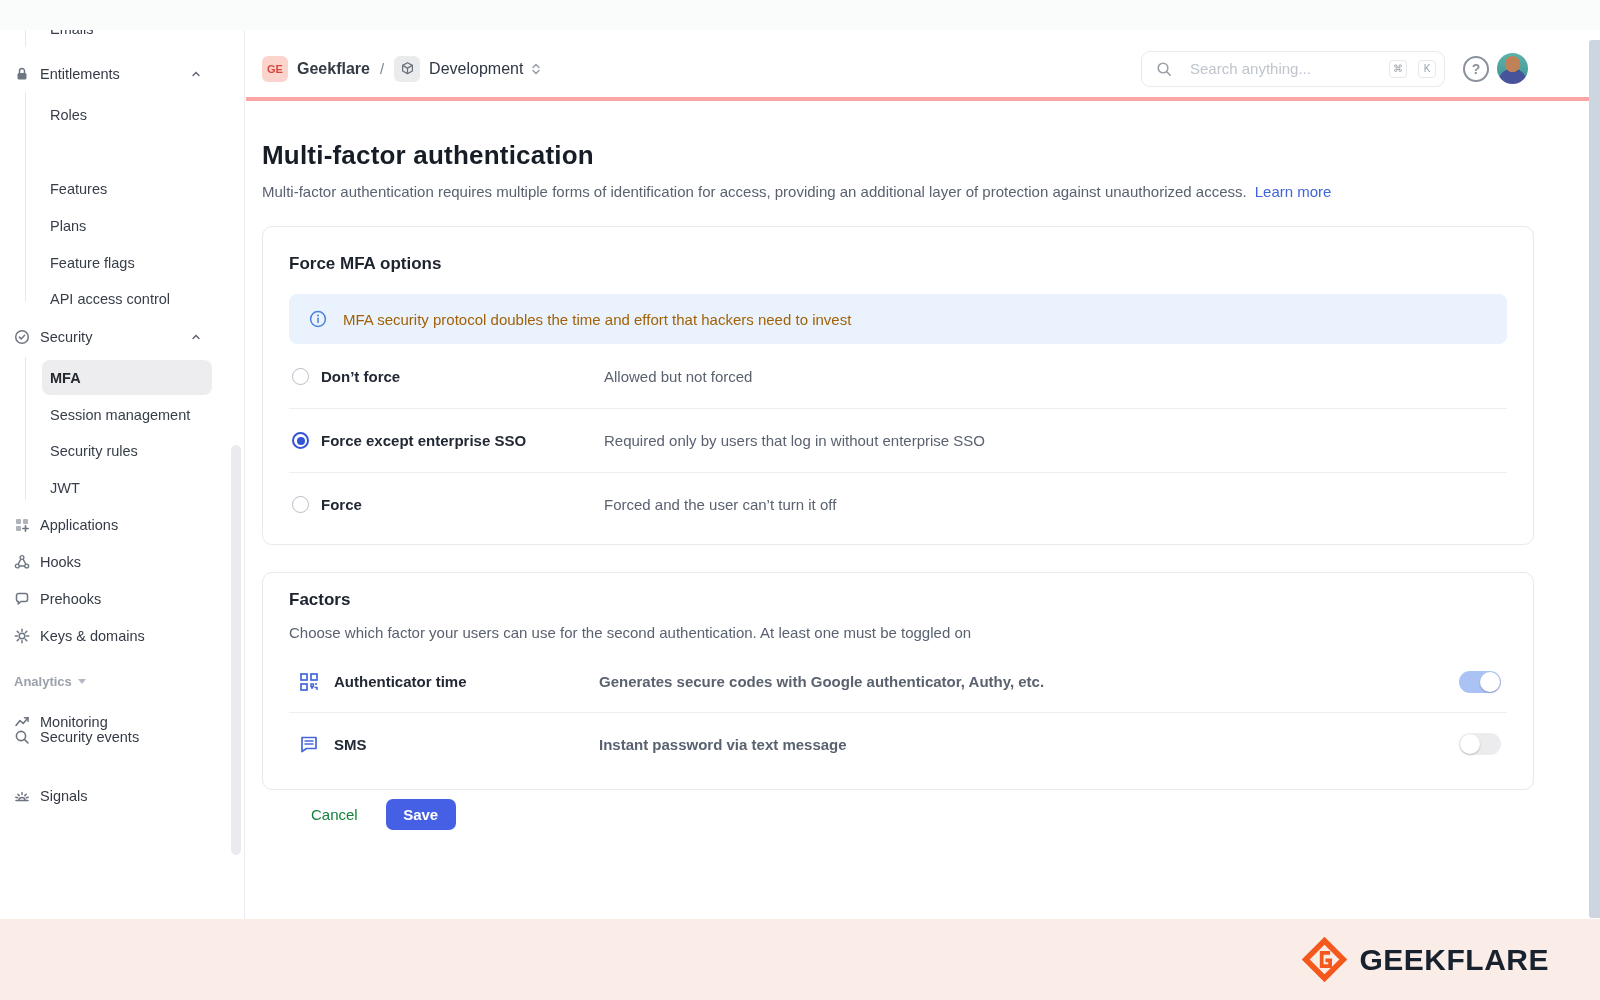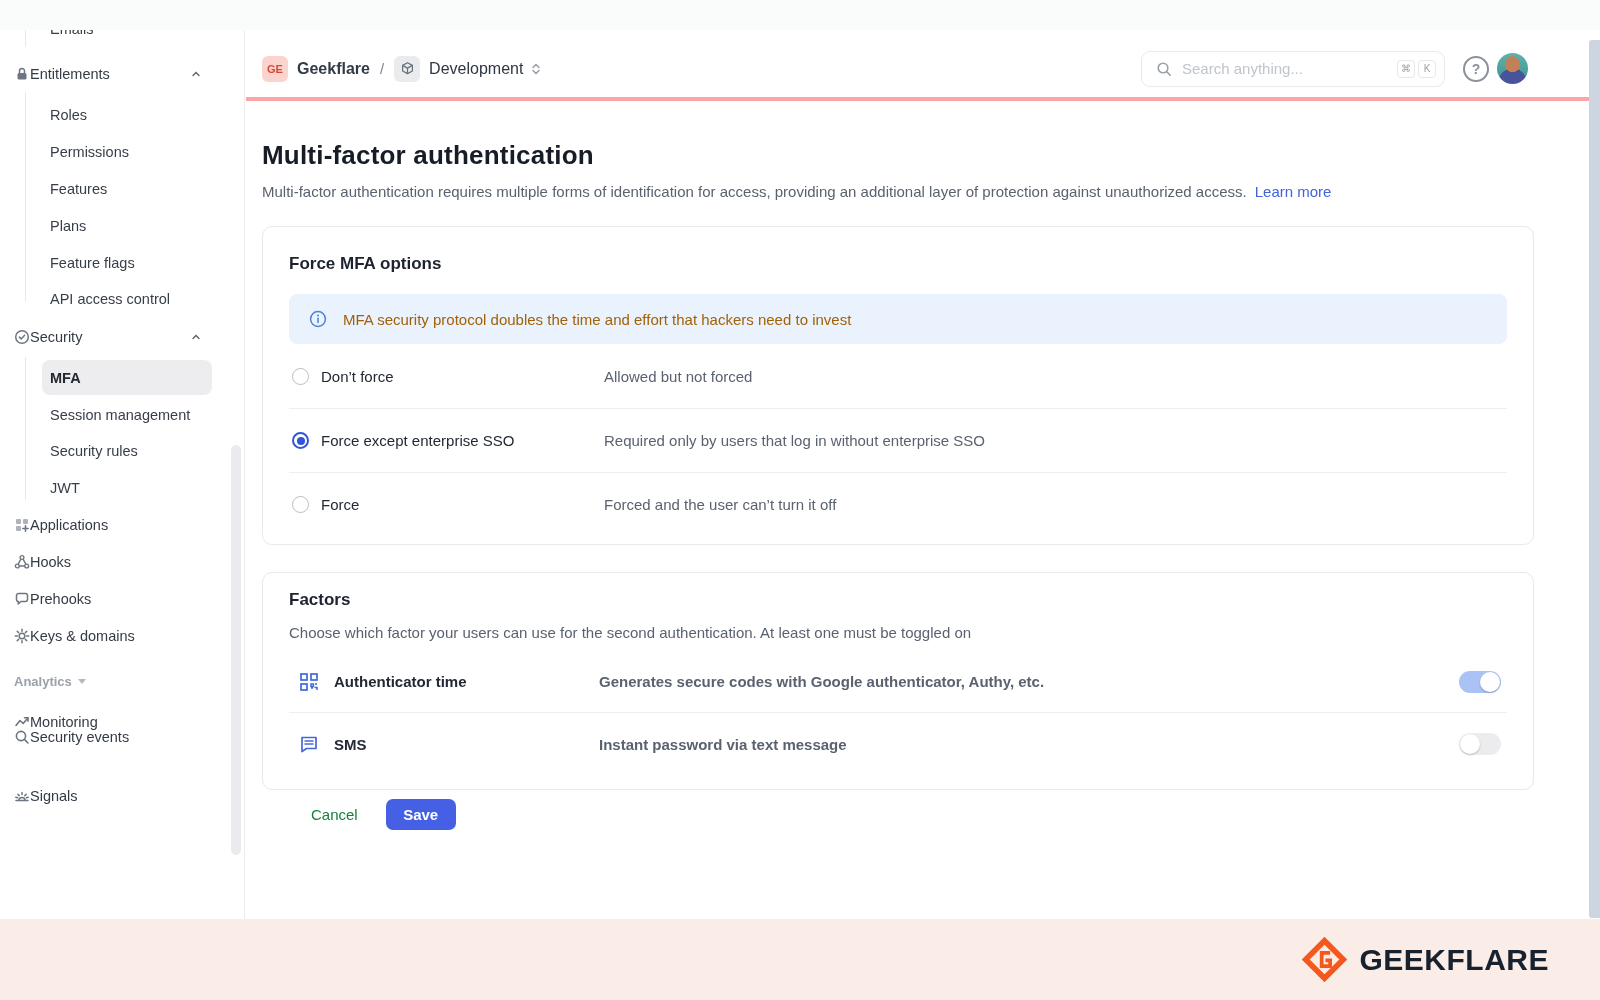--- a/index.html
+++ b/index.html
@@ -10,21 +10,21 @@
   }
   
   .top-strip { position:absolute; left:0; top:0; right:0; height:30px; background:#fafbfb; z-index:40; }
 
   
   .sidebar { position:absolute; left:0; top:0; width:245px; height:919px; background:#fff; border-right:1px solid #ececef; z-index:10; }
   .guide { position:absolute; left:25px; width:1px; background:#e7e9ec; }
   .side-row { position:absolute; left:0; width:245px; height:36px; display:flex; align-items:center; font-size:14.5px; color:#343b46; cursor:default; }
   .side-row .ico { width:16px; height:16px; margin-left:14px; color:#6e7681; flex:none; display:flex; }
   .side-row .ico svg { width:16px; height:16px; }
-  .p-label { margin-left:0; font-weight:500; }
+  .p-label { margin-left:10px; font-weight:500; }
   .chev { position:absolute; right:43px; color:#5b626c; display:flex; }
   .chev svg { width:12px; height:12px; }
   .child-label { padding-left:50px; font-weight:400; color:#373e49; }
   .row-active { left:42px; width:170px; height:35px; background:#ededef; border-radius:8px; }
   .row-active .child-label { padding-left:8px; font-weight:600; color:#23292f; }
   .sec-label { font-size:13px; font-weight:600; color:#9aa1ab; margin-left:14px; display:flex; align-items:center; gap:5px; }
   .sec-label svg { width:10px; height:10px; color:#b3b9c1; }
   .side-scroll { position:absolute; right:3px; top:445px; width:10px; height:410px; background:#e9ebee; border-radius:6px; }
 
   
@@ -34,21 +34,21 @@
     font-size:11px; font-weight:700; display:flex; align-items:center; justify-content:center; flex:none; }
   .crumb-name { font-size:16px; font-weight:600; color:#333b46; margin:0 10px 0 9px; }
   .crumb-sep { color:#7c8490; font-size:15px; margin-right:10px; }
   .env-icon { width:26px; height:26px; border-radius:6px; background:#e9ebed; color:#6a7280;
     display:flex; align-items:center; justify-content:center; flex:none; }
   .env-icon svg { width:15px; height:15px; }
   .env-name { font-size:16px; font-weight:500; color:#2e3742; margin:0 6px 0 9px; }
   .sorter { color:#9aa1ab; display:flex; }
   .sorter svg { width:14px; height:14px; }
   .search-box { margin-left:auto; width:304px; height:36px; border:1px solid #e8eaec; border-radius:9px;
-    background:#fff; display:flex; align-items:center; padding:0 8px 0 14px; }
+    background:#fff; display:flex; align-items:center; padding:0 8px 0 14px;gap:8px; }
   .search-box .s-ico { color:#9aa0aa; display:flex; margin-right:10px; }
   .search-box .s-ico svg { width:16px; height:16px; }
   .search-ph { color:#bfc5cd; font-size:15px; flex:1; white-space:nowrap; overflow:hidden; }
   .key { min-width:18px; height:18px; border:1px solid #e6e8eb; border-radius:4px; background:#fff;
     font-size:10px; color:#9aa1ab; display:flex; align-items:center; justify-content:center; margin-left:3px; padding:0 3px; }
   .help { width:26px; height:26px; border:2px solid #8a919b; border-radius:50%; color:#8a919b;
     font-size:14px; font-weight:700; display:flex; align-items:center; justify-content:center; margin-left:18px; flex:none; }
   .avatar { width:31px; height:31px; border-radius:50%; margin-left:8px; flex:none;
     background:
       radial-gradient(circle at 50% 36%, #c08058 0 31%, rgba(0,0,0,0) 32%),
@@ -67,21 +67,21 @@
   .banner { margin-top:19px; height:50px; background:#e9f2fd; border-radius:8px; display:flex; align-items:center; padding:0 20px; }
   .banner .info-ico { color:#4b82da; display:flex; margin-right:16px; }
   .banner .info-ico svg { width:18px; height:18px; }
   .banner-text { font-size:15px; color:#a16207; }
   .opt-row { display:flex; align-items:center; height:64px; }
   .opt-row + .opt-row { border-top:1px solid #edeff2; }
   .radio { width:17px; height:17px; border:1.5px solid #b7bec8; border-radius:50%; margin:0 12px 0 3px;
     position:relative; flex:none; background:#fff; cursor:pointer; }
   .radio.checked { border:2px solid #3355d6; }
   .radio.checked::after { content:""; position:absolute; inset:2.5px; background:#3355d6; border-radius:50%; }
-  .opt-label { width:283px; font-size:15px; font-weight:400; color:#222935; }
+  .opt-label { width:283px; font-size:15px; font-weight:700; color:#222935; }
   .opt-desc { font-size:15px; color:#5a6270; }
 
   .card2 { margin-top:27px; padding:16px 26px 14px; }
   .card-sub { margin-top:12px; font-size:15px; line-height:20px; color:#5a6270; }
   .factor-rows { margin-top:8px; }
   .factor-row { display:flex; align-items:center; height:62px; }
   .factor-row.first { border-bottom:1px solid #edeff2; }
   .f-ico { width:20px; height:20px; margin:0 15px 0 10px; color:#4468d9; flex:none; display:flex; }
   .f-ico svg { width:20px; height:20px; }
   .f-label { width:265px; font-size:15px; font-weight:600; color:#222935; }
@@ -129,23 +129,20 @@
     </span>
     <span class="p-label">Entitlements</span>
     <span class="chev">
       <svg viewBox="0 0 16 16" fill="none" stroke="currentColor" stroke-width="1.8" stroke-linecap="round">
           <polyline points="4,10 8,6 12,10"></polyline>
         </svg>
     </span>
   </div>
   <div class="side-row" style="top:97px">
       <span class="child-label">Roles</span>
-    </div>
-  <div class="side-row" style="top:134px">
-      <span class="child-label">Permissions</span>
     </div>
   <div class="side-row" style="top:171px">
       <span class="child-label">Features</span>
     </div>
   <div class="side-row" style="top:208px">
       <span class="child-label">Plans</span>
     </div>
   <div class="side-row" style="top:245px">
       <span class="child-label">Feature flags</span>
     </div>

